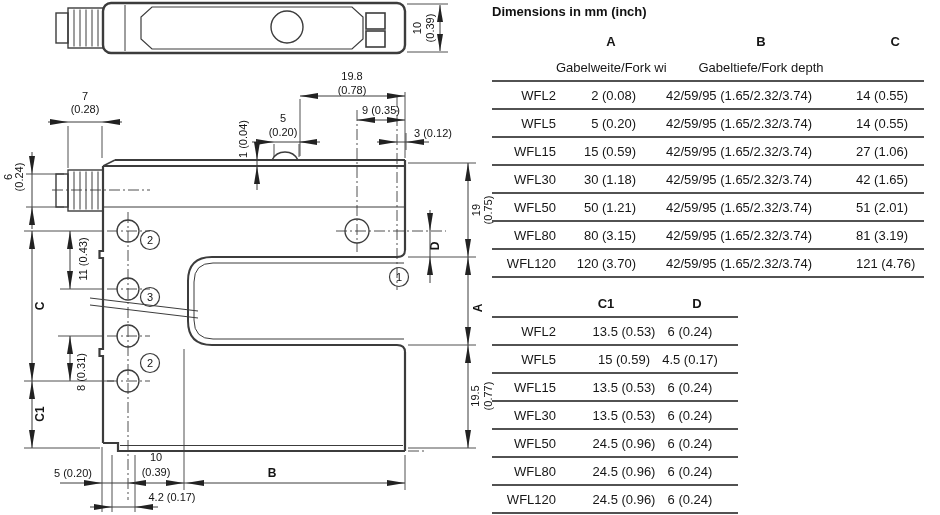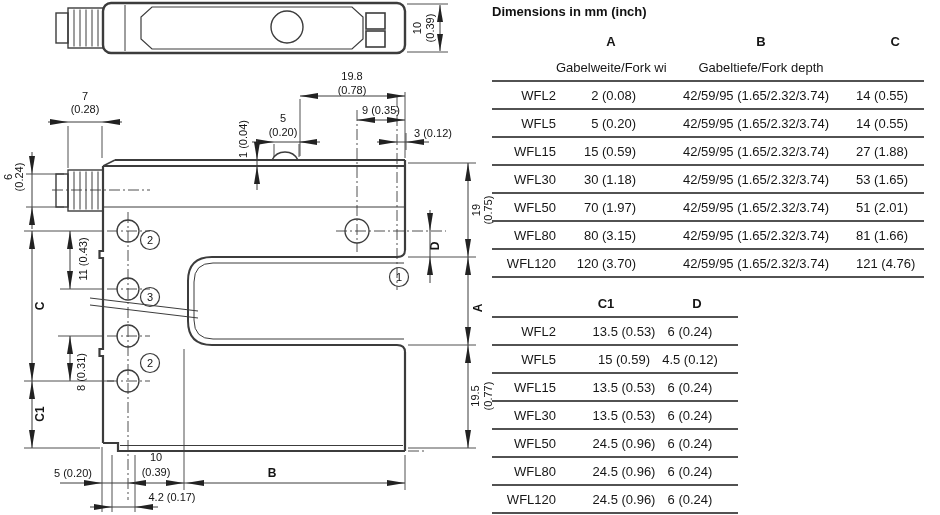--- a/index.html
+++ b/index.html
@@ -9,21 +9,21 @@
   .tables{position:absolute;left:492px;top:4px;width:432px;}
   .doc-title{font-size:13px;font-weight:bold;margin:0 0 9px 0;color:#111;}
   table{border-collapse:collapse;table-layout:fixed;font-size:13px;color:#161616;}
   td,th{height:26px;padding:0;font-weight:normal;vertical-align:middle;white-space:nowrap;overflow:hidden;}
   .t1{width:432px;}
   .t2{width:246px;}
   .hdr{font-weight:bold;}
   .t1 .rule td, .t2 .rule td{border-bottom:2px solid #525252;}
   .col-model{text-align:right;}
   .t1 .col-a{text-align:right;padding-right:30px;margin-top:25px;}
-  .t1 .col-b{text-align:center;padding-right:10px;}
+  .t1 .col-b{text-align:left;padding-right:10px;}
   .t1 .col-c{text-align:right;padding-right:16px;}
   .t1 .hdr-a{text-align:center;}
   .t1 .hdr-b{text-align:center;}
   .t1 .hdr-c{text-align:right;padding-right:24px;}
   .t1 .sub{text-align:center;}
   .t2 .col-c1{text-align:center;padding-left:36px;}
   .t2 .col-d{text-align:center;padding-right:14px;}
   .t2 .hdr-c1{text-align:center;}
   .t2 .hdr-d{text-align:center;}
   .t2-wrap{margin-top:12px;}
@@ -254,39 +254,39 @@
       <tr class="rule">
         <td class="col-model">WFL5</td>
         <td class="col-a">5 (0.20)</td>
         <td class="col-b">42/59/95 (1.65/2.32/3.74)</td>
         <td class="col-c">14 (0.55)</td>
       </tr>
       <tr class="rule">
         <td class="col-model">WFL15</td>
         <td class="col-a">15 (0.59)</td>
         <td class="col-b">42/59/95 (1.65/2.32/3.74)</td>
-        <td class="col-c">27 (1.88)</td>
+        <td class="col-c">27 (1.06)</td>
       </tr>
       <tr class="rule">
         <td class="col-model">WFL30</td>
         <td class="col-a">30 (1.18)</td>
         <td class="col-b">42/59/95 (1.65/2.32/3.74)</td>
-        <td class="col-c">53 (1.65)</td>
+        <td class="col-c">42 (1.65)</td>
       </tr>
       <tr class="rule">
         <td class="col-model">WFL50</td>
-        <td class="col-a">70 (1.97)</td>
+        <td class="col-a">50 (1.21)</td>
         <td class="col-b">42/59/95 (1.65/2.32/3.74)</td>
         <td class="col-c">51 (2.01)</td>
       </tr>
       <tr class="rule">
         <td class="col-model">WFL80</td>
         <td class="col-a">80 (3.15)</td>
         <td class="col-b">42/59/95 (1.65/2.32/3.74)</td>
-        <td class="col-c">81 (1.66)</td>
+        <td class="col-c">81 (3.19)</td>
       </tr>
       <tr class="rule">
         <td class="col-model">WFL120</td>
         <td class="col-a">120 (3.70)</td>
         <td class="col-b">42/59/95 (1.65/2.32/3.74)</td>
         <td class="col-c">121 (4.76)</td>
       </tr>
     </tbody>
       </table>
 
@@ -304,21 +304,21 @@
           <td class="hdr hdr-d">D</td>
         </tr>
         <tr class="rule">
           <td class="col-model">WFL2</td>
           <td class="col-c1">13.5 (0.53)</td>
           <td class="col-d">6 (0.24)</td>
         </tr>
         <tr class="rule">
           <td class="col-model">WFL5</td>
           <td class="col-c1">15 (0.59)</td>
-          <td class="col-d">4.5 (0.12)</td>
+          <td class="col-d">4.5 (0.17)</td>
         </tr>
         <tr class="rule">
           <td class="col-model">WFL15</td>
           <td class="col-c1">13.5 (0.53)</td>
           <td class="col-d">6 (0.24)</td>
         </tr>
         <tr class="rule">
           <td class="col-model">WFL30</td>
           <td class="col-c1">13.5 (0.53)</td>
           <td class="col-d">6 (0.24)</td>

